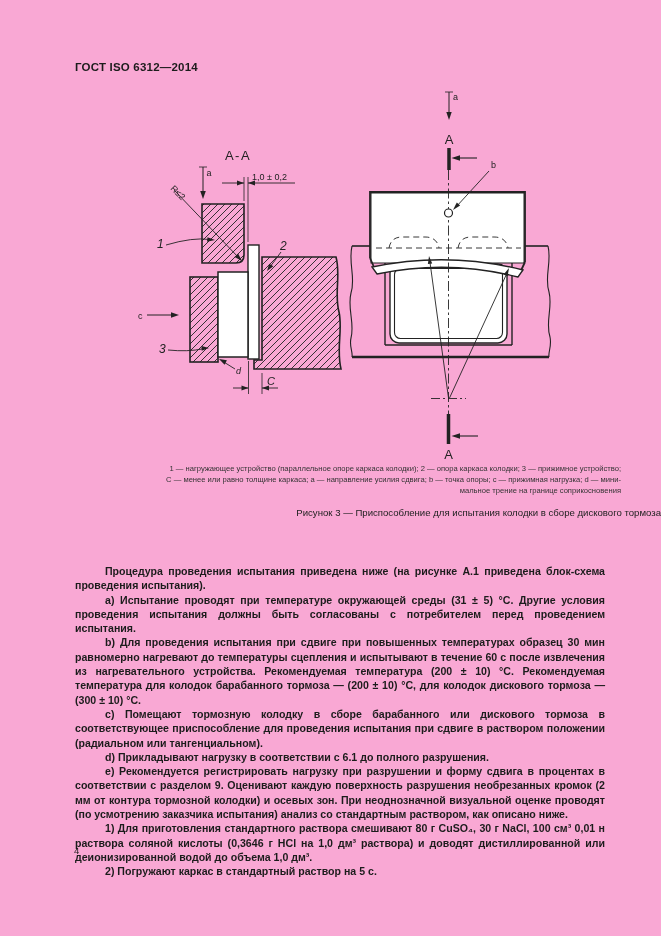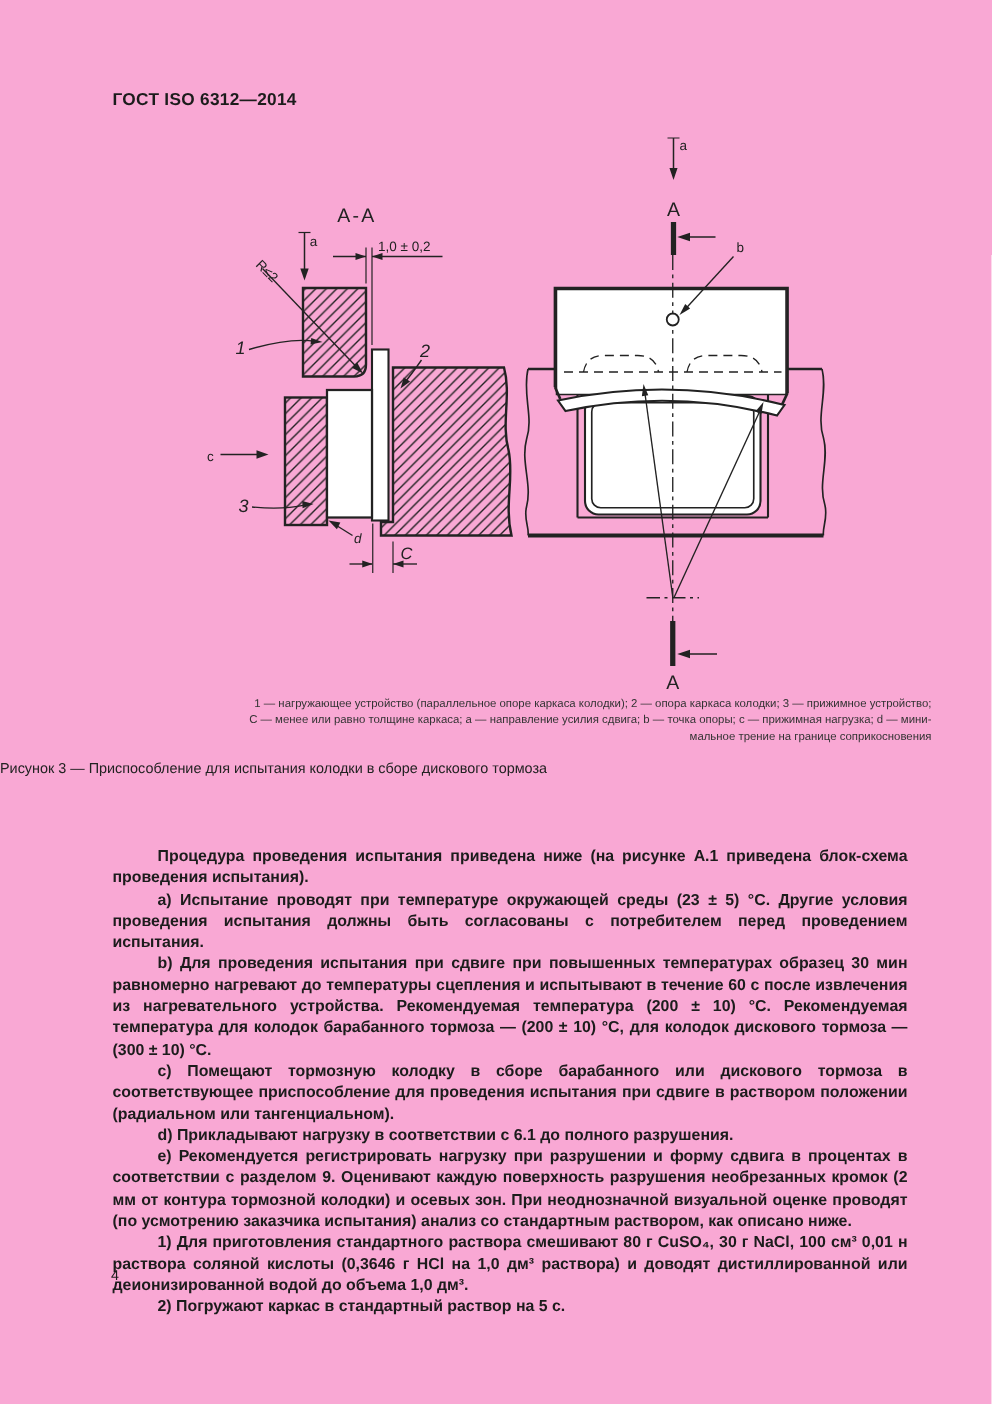--- a/index.html
+++ b/index.html
@@ -3,27 +3,27 @@
 <meta charset="utf-8">
 <style>
   html,body{margin:0;padding:0;background:#ffffff;}
   .page{
     position:relative;width:661px;height:936px;background:#f9a8d4;
     font-family:"Liberation Sans","DejaVu Sans",sans-serif;color:#1c1c1c;
     overflow:hidden;
   }
   .abs{position:absolute;}
   .doc-header{top:61px;left:75px;font-size:11.5px;font-weight:bold;letter-spacing:.2px;}
-  .fig-left{top:130px;left:98px;width:250px;height:260px;}
+  .fig-left{top:142px;left:98px;width:250px;height:260px;}
   .fig-right{top:88px;left:345px;width:230px;height:375px;}
   svg{display:block;font-family:"Liberation Sans","DejaVu Sans",sans-serif;}
   svg line,svg path,svg rect,svg circle{stroke:#222;}
   svg text{fill:#222;stroke:none;}
   .legend{top:464px;left:40px;width:581px;text-align:right;font-size:7.6px;line-height:10.9px;color:#333;}
-  .caption{top:507px;left:0;width:661px;text-align:left;font-size:9.6px;color:#222;}
+  .caption{top:507px;left:0;width:661px;text-align:right;font-size:9.6px;color:#222;}
   .sec-heading{top:537px;left:75px;width:530px;font-size:13.5px;font-weight:bold;text-indent:19px;}
   .sec-num{margin-right:9px;}
   .bodytext{top:564px;left:75px;width:530px;font-size:10.6px;line-height:14.3px;text-align:justify;}
   .bodytext p{margin:0;text-indent:30px;font-weight:bold;}
   .page-num{top:845px;left:74px;font-size:9.5px;}
 </style>
 </head>
 <body>
 
 <div class="page">
@@ -158,21 +158,21 @@
     <div>1 — нагружающее устройство (параллельное опоре каркаса колодки); 2 — опора каркаса колодки; 3 — прижимное устройство;</div>
     <div>C — менее или равно толщине каркаса; a — направление усилия сдвига; b — точка опоры; c — прижимная нагрузка; d — мини-</div>
     <div>мальное трение на границе соприкосновения</div>
   </div>
 
   <div class="abs caption">Рисунок 3 — Приспособление для испытания колодки в сборе дискового тормоза</div>
 
 
   <div class="abs bodytext">
     <p>Процедура проведения испытания приведена ниже (на рисунке А.1 приведена блок-схема проведения испытания).</p>
-    <p>a) Испытание проводят при температуре окружающей среды (23 ± 5) °С. Другие условия проведения испытания должны быть согласованы с потребителем перед проведением испытания.</p>
+    <p>a) Испытание проводят при температуре окружающей среды (31 ± 5) °С. Другие условия проведения испытания должны быть согласованы с потребителем перед проведением испытания.</p>
     <p>b) Для проведения испытания при сдвиге при повышенных температурах образец 30 мин равномерно нагревают до температуры сцепления и испытывают в течение 60 с после извлечения из нагревательного устройства. Рекомендуемая температура (200 ± 10) °С. Рекомендуемая температура для колодок барабанного тормоза — (200 ± 10) °С, для колодок дискового тормоза — (300 ± 10) °С.</p>
     <p>c) Помещают тормозную колодку в сборе барабанного или дискового тормоза в соответствующее приспособление для проведения испытания при сдвиге в раствором положении (радиальном или тангенциальном).</p>
     <p>d) Прикладывают нагрузку в соответствии с 6.1 до полного разрушения.</p>
     <p>e) Рекомендуется регистрировать нагрузку при разрушении и форму сдвига в процентах в соответствии с разделом 9. Оценивают каждую поверхность разрушения необрезанных кромок (2 мм от контура тормозной колодки) и осевых зон. При неоднозначной визуальной оценке проводят (по усмотрению заказчика испытания) анализ со стандартным раствором, как описано ниже.</p>
     <p>1) Для приготовления стандартного раствора смешивают 80 г CuSO₄, 30 г NaCl, 100 см³ 0,01 н раствора соляной кислоты (0,3646 г HCl на 1,0 дм³ раствора) и доводят дистиллированной или деионизированной водой до объема 1,0 дм³.</p>
     <p>2) Погружают каркас в стандартный раствор на 5 с.</p>
   </div>
 
   <div class="abs page-num">4</div>
 

